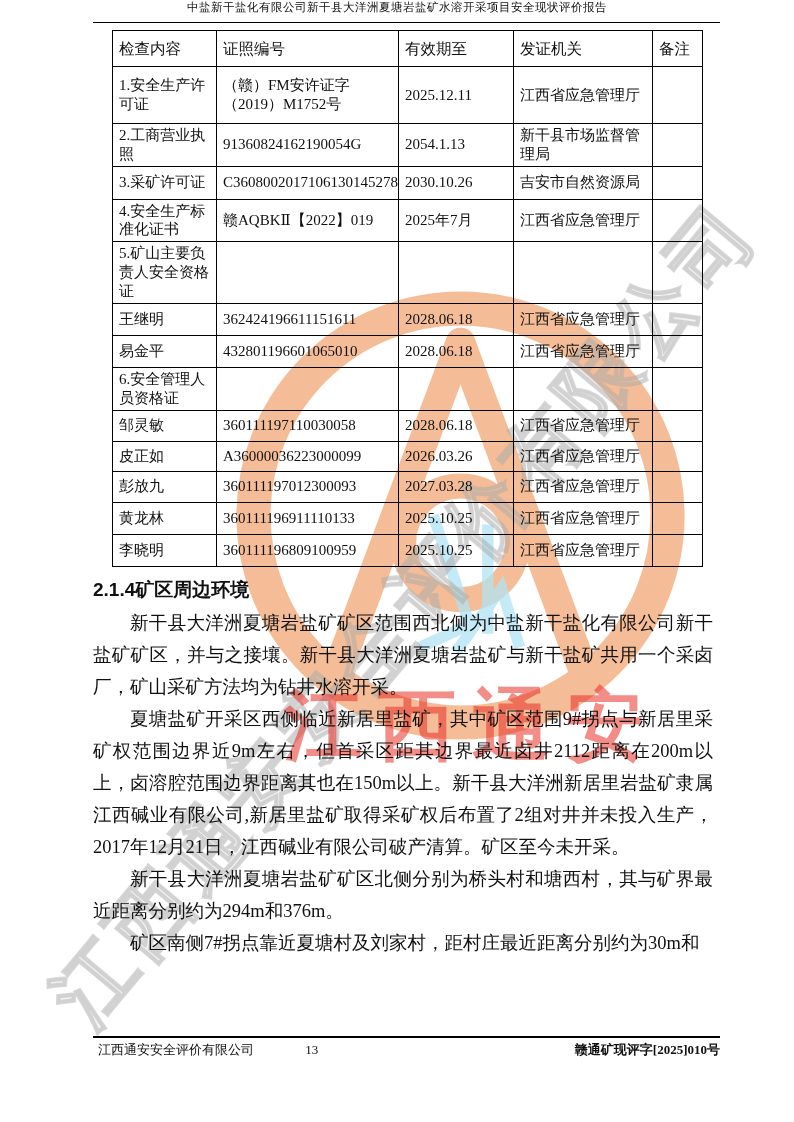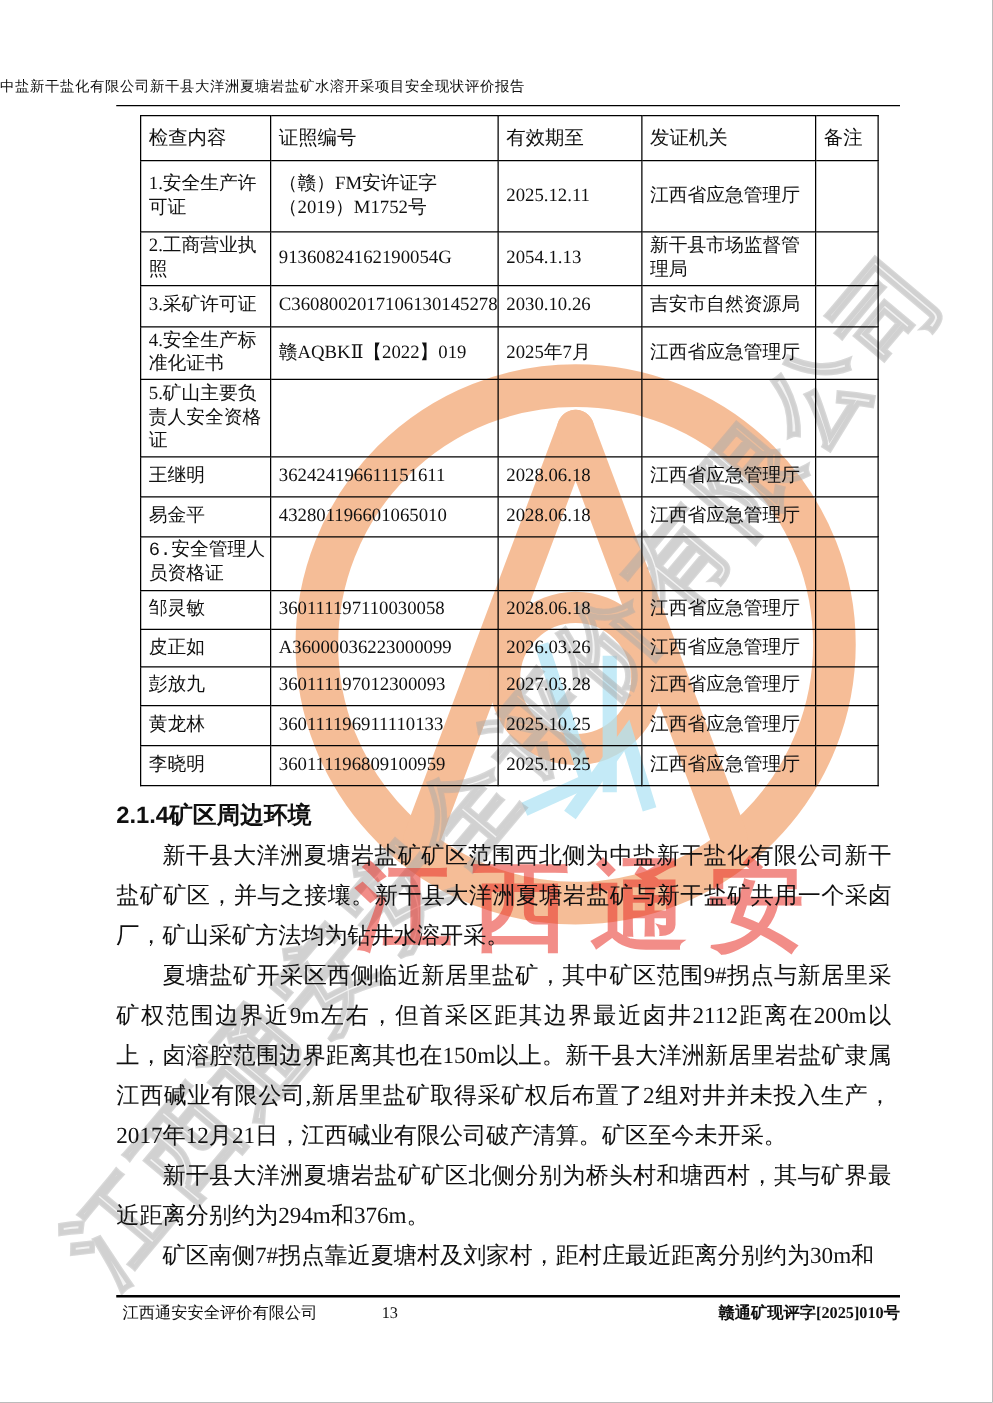--- a/index.html
+++ b/index.html
@@ -25,21 +25,21 @@
   .wm-red{
     position:absolute;left:284px;top:674px;
     font-size:78px;font-weight:bold;letter-spacing:16px;white-space:nowrap;
     font-family:"Liberation Sans",sans-serif;
     color:rgba(232,48,38,0.55);
     text-align:center;
   }
   
   .content{position:relative;z-index:1;}
   .hdr-title{
-    padding-top:62px;
+    text-align:center;
     font-size:11.5px;
     letter-spacing:.5px;
   }
   .hdr-rule{
     margin:7px 74px 0 93px;
     border-bottom:1.6px solid #000;
   }
   table.lic{
     margin:7px 0 0 112px;
     width:590px;
@@ -53,21 +53,21 @@
     text-align:left;
     vertical-align:middle;
     font-weight:normal;
     white-space:pre-line;
     overflow:visible;
     line-height:1.25;
   }
   table.lic th{font-size:15.5px;margin-top:40px;}
   tr.hrow{height:36px;}
   tr.r0{height:57px;} tr.r1{height:38px;} tr.r2{height:33px;} tr.r3{height:40px;}
-  tr.r4{height:62px;} tr.r5{height:32px;} tr.r6{height:32px;} tr.r7{height:42px;font-family:Liberation Mono, monospace;}
+  tr.r4{height:62px;} tr.r5{height:32px;} tr.r6{height:32px;} tr.r7{height:42px;}
   tr.r8{height:31px;} tr.r9{height:30px;} tr.r10{height:31px;} tr.r11{height:32px;}
   tr.r12{height:32px;} tr.r13{height:32px;}
   .sec-head{
     margin:10px 74px 4px 93px;
     font-family:"Liberation Sans","DejaVu Sans",sans-serif;
     font-weight:bold;
     font-size:19px;
   }
   .body-para{
     margin:0 74px 0 93px;

